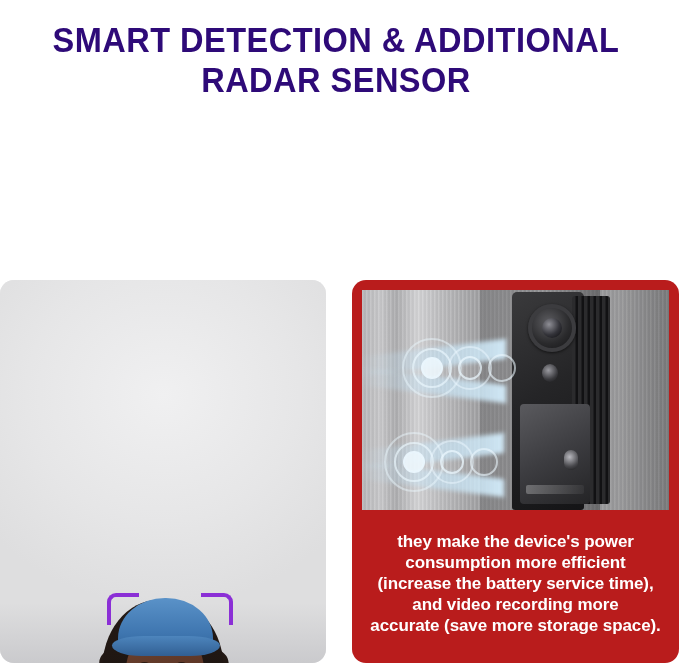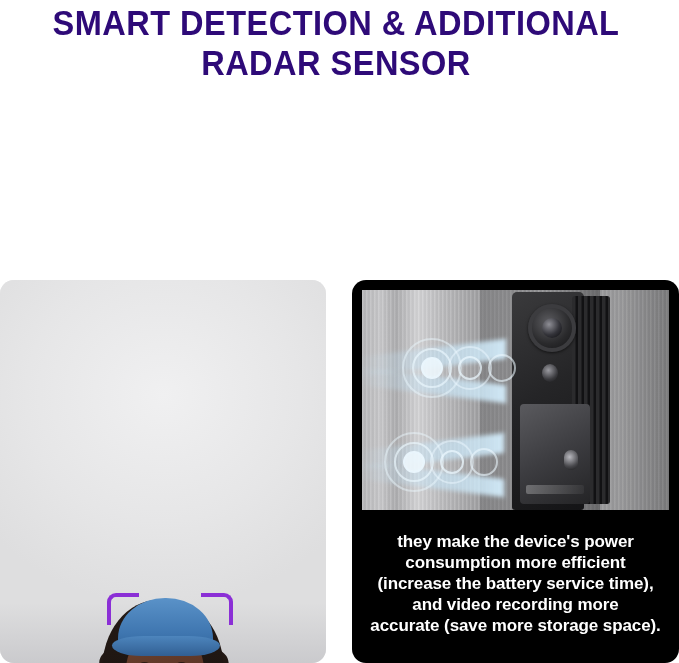--- a/index.html
+++ b/index.html
@@ -7,21 +7,21 @@
     width:679px;height:663px;
     background:#ffffff;
     font-family:"Liberation Sans", sans-serif;
     overflow:hidden;
     position:relative;
   }
 
   
   .header{
     width:672px;
-    padding-top:3px;
+    padding-top:20px;
     box-sizing:border-box;
     text-align:center;
   }
   .title{
     color:#2e0a78;
     font-family:"Liberation Sans", sans-serif;
     font-weight:bold;
     font-size:35px;
     line-height:40px;
     letter-spacing:0.5px;
@@ -122,21 +122,21 @@
   }
   .bracket i.tl{left:0;top:0;border-right:none;border-bottom:none;border-radius:9px 0 0 0;}
   .bracket i.tr{right:0;top:0;border-left:none;border-bottom:none;border-radius:0 9px 0 0;}
   .bracket-face{left:107px;top:313px;width:126px;height:118px;}
 
   
   .panel-right{
     position:absolute;
     left:352px;top:0;
     width:327px;height:383px;
-    background:#000000;
+    background:#b91c1c;
     border-radius:14px;
     overflow:hidden;
     box-sizing:border-box;
   }
   .photo-right{
     position:absolute;left:10px;top:10px;
     width:307px;height:220px;
     overflow:hidden;
     background:linear-gradient(to right,
        #b8b8ba 0%, #c9c9cb 6%, #aeaeb0 11%, #d4d4d6 18%,

